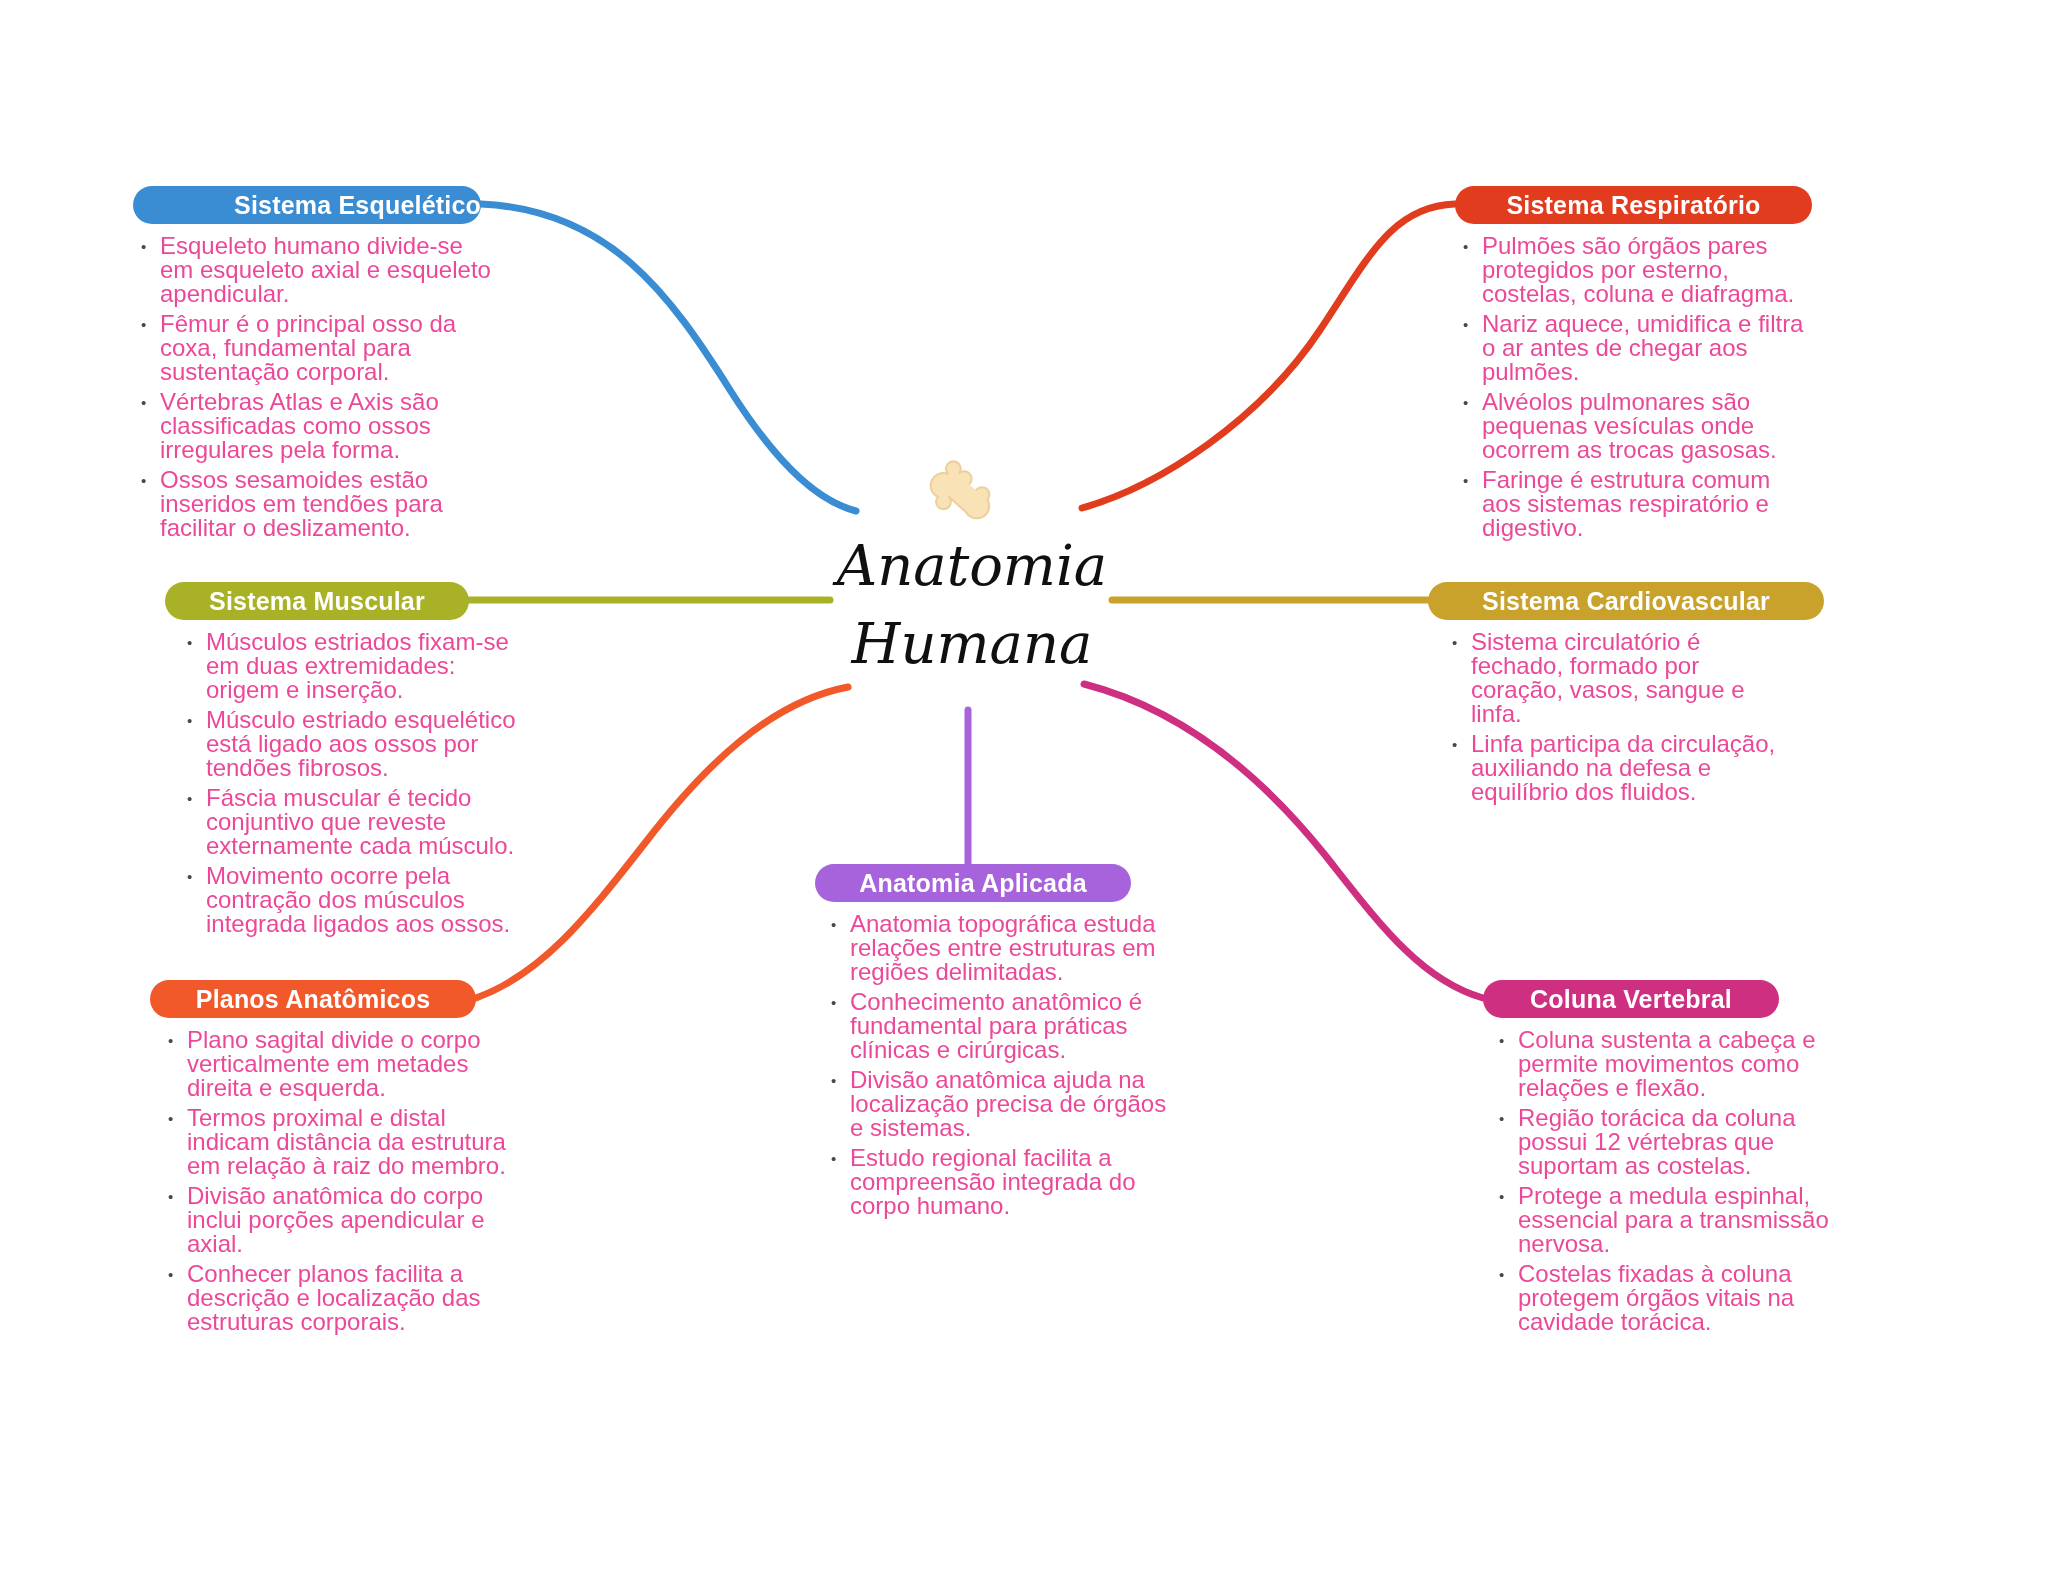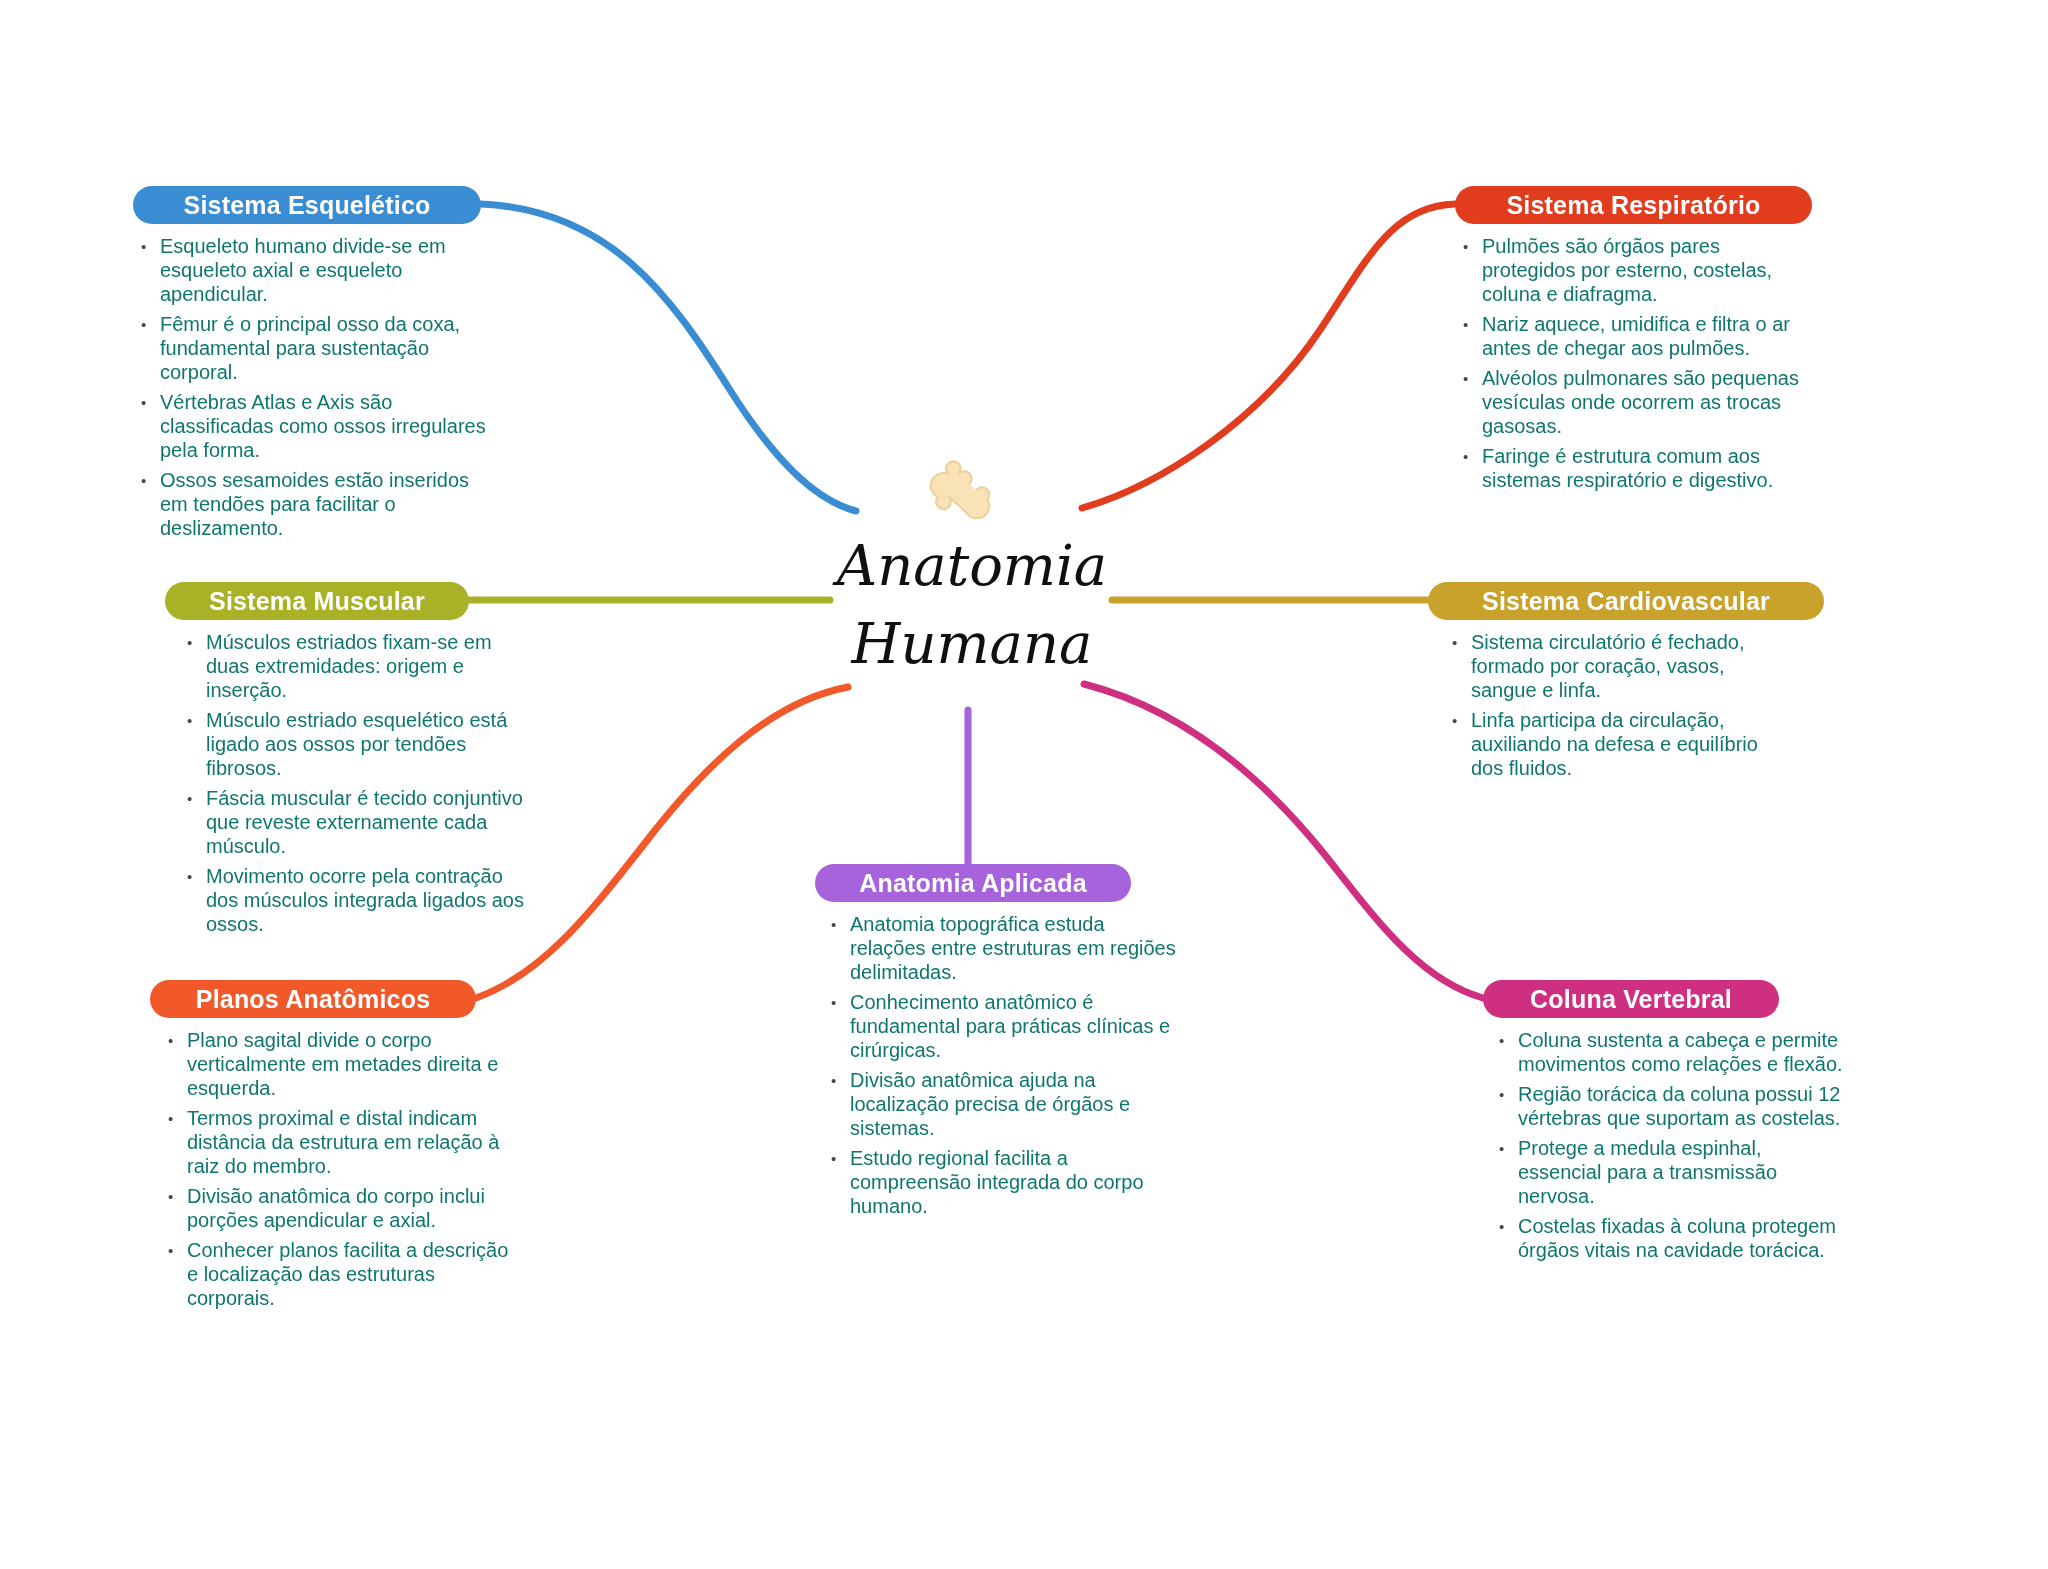--- a/index.html
+++ b/index.html
@@ -16,36 +16,36 @@
   
   .branch{position:absolute;}
   .pill{
     display:flex;align-items:center;justify-content:center;
     height:38px;border-radius:20px;
     color:#ffffff;font-weight:bold;font-size:25px;letter-spacing:.2px;
     white-space:nowrap;
   }
   ul.notes{
     list-style:none;margin:10px 0 0 0;padding:0;
-    font-size:20px;line-height:24px;color:#0f766e;
+    font-size:24px;line-height:24px;color:#ec4899;
   }
   ul.notes li{
     position:relative;
     padding-left:27px;
     margin-bottom:6px;
   }
   ul.notes li::before{
     content:"•";
     position:absolute;left:8px;top:1px;
     font-size:15px;color:#47474d;
   }
 
   
   .b0{left:133px;top:186px;width:360px;}
-  .b0 .pill{width:348px;}
+  .b0 .pill{width:348px;justify-content:flex-end;}
   .b1{left:1455px;top:186px;width:360px;}
   .b1 .pill{width:357px;}
   .b2{left:165px;top:582px;width:360px;}
   .b2 .pill{width:304px;}
   .b2 ul.notes{margin-left:14px;}
   .b3{left:1428px;top:582px;width:360px;}
   .b3 .pill{width:396px;}
   .b3 ul.notes{margin-left:16px;}
   .b4{left:150px;top:980px;width:368px;}
   .b4 .pill{width:326px;}

